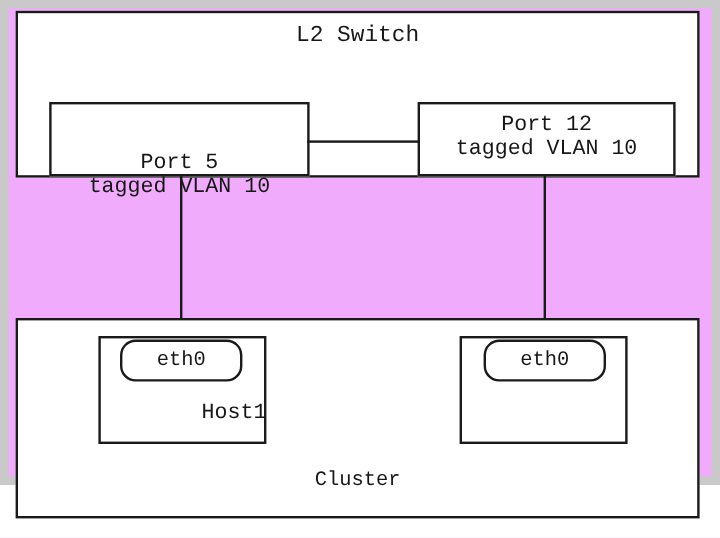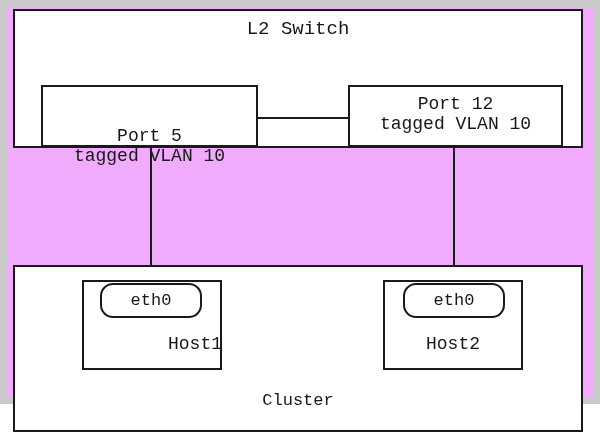--- a/index.html
+++ b/index.html
@@ -208,15 +208,14 @@
   <div class="label" id="cluster-title">Cluster</div>
 
   <div class="box" id="host-left-box"></div>
   <div class="rbox" id="nic-left-box"></div>
   <div class="label" id="nic-left-label">eth0</div>
   <div class="label" id="host-left-name">Host1</div>
 
   <div class="box" id="host-right-box"></div>
   <div class="rbox" id="nic-right-box"></div>
   <div class="label" id="nic-right-label">eth0</div>
-  <div class="label" id="host-right-name">Host2</div>
 
 </div>
 
 </body></html>

